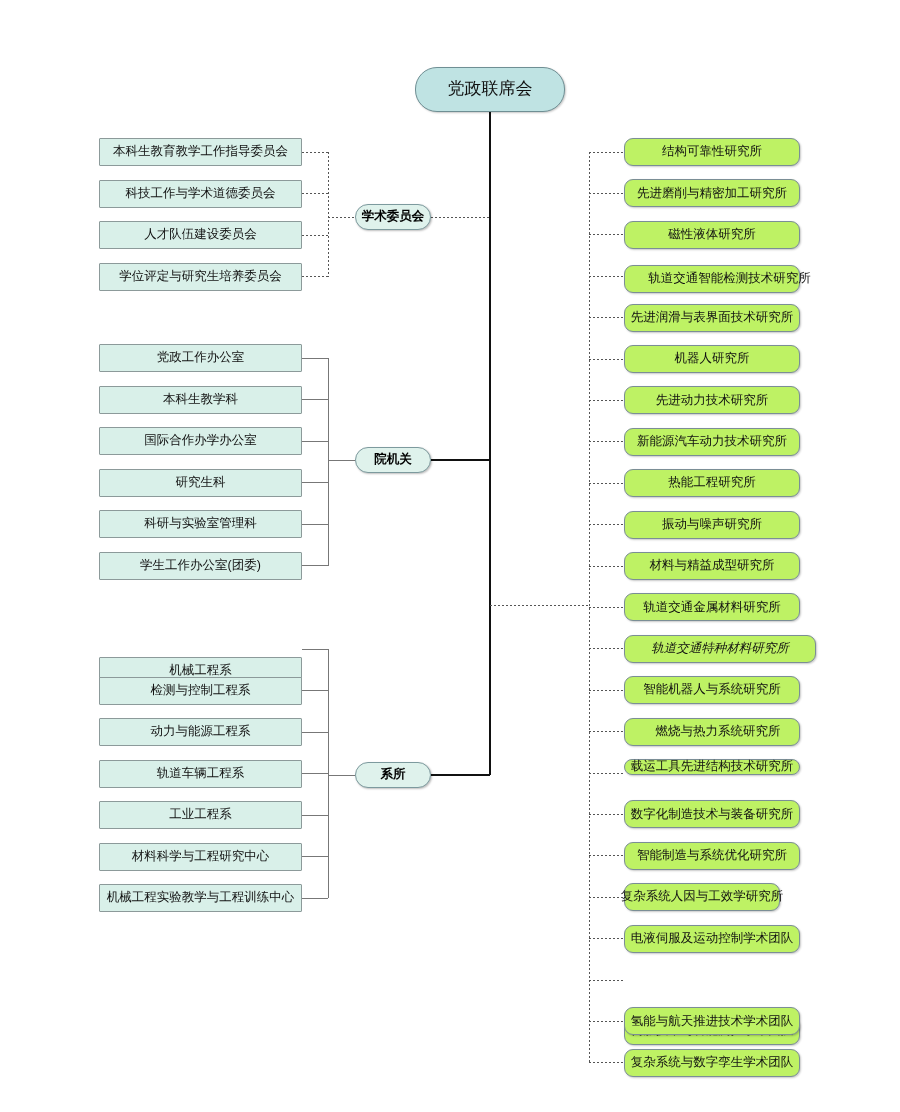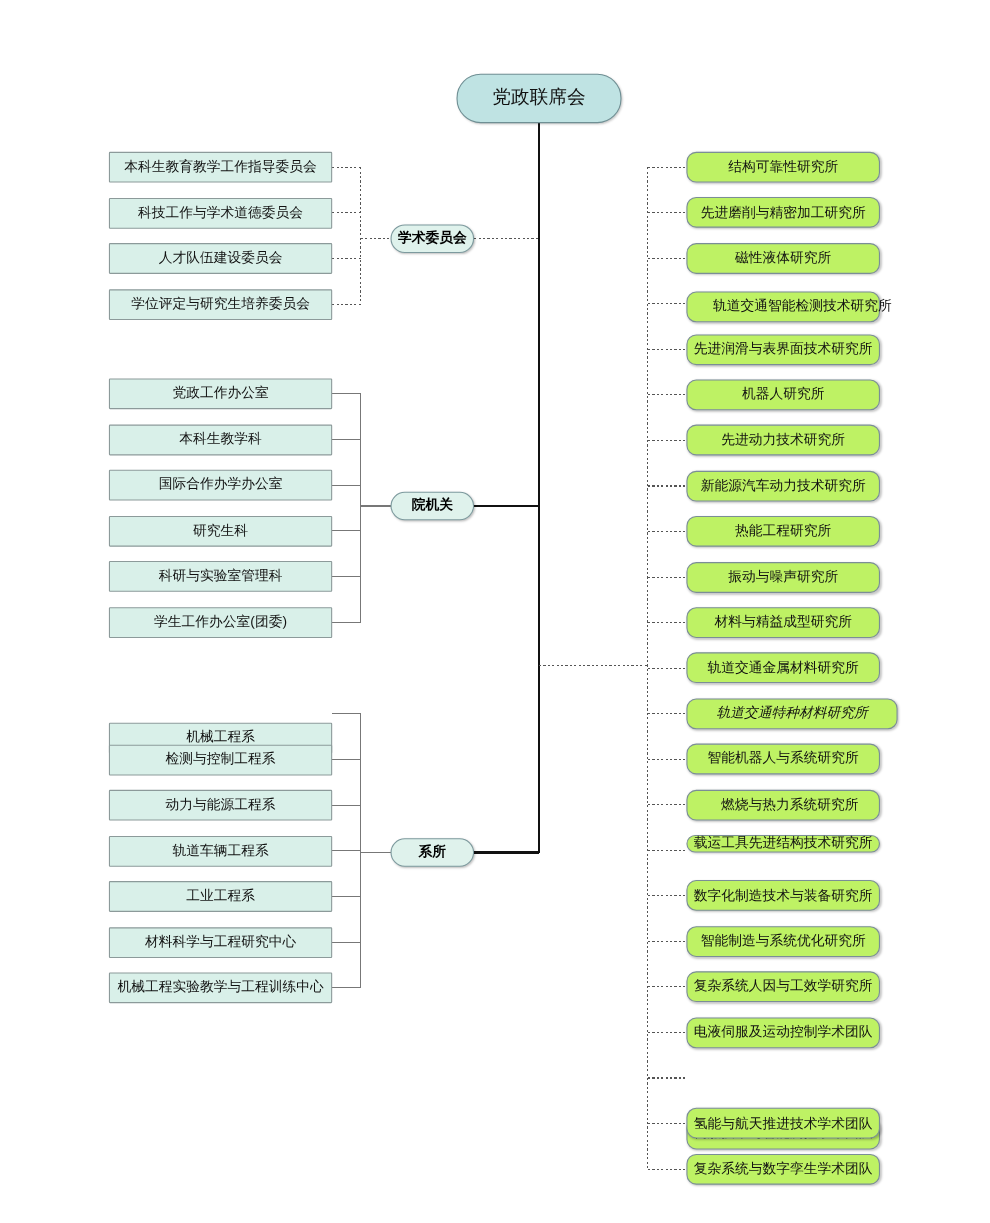--- a/index.html
+++ b/index.html
@@ -156,18 +156,18 @@
     <div class="node right-node" style="left: 624px; top: 469.2px; width: 176px; height: 28px;">热能工程研究所</div>
     <div class="node right-node" style="left: 624px; top: 510.6px; width: 176px; height: 28px;">振动与噪声研究所</div>
     <div class="node right-node" style="left: 624px; top: 552px; width: 176px; height: 28px;">材料与精益成型研究所</div>
     <div class="node right-node" style="left: 624px; top: 593.4px; width: 176px; height: 28px;">轨道交通金属材料研究所</div>
     <div class="node right-node" style="left: 624px; top: 634.8px; width: 192px; height: 28px; font-style: italic;">轨道交通特种材料研究所</div>
     <div class="node right-node" style="left: 624px; top: 676.2px; width: 176px; height: 28px;">智能机器人与系统研究所</div>
     <div class="node right-node" style="left: 624px; top: 717.6px; width: 176px; height: 28px; padding-left: 12px;">燃烧与热力系统研究所</div>
     <div class="node right-node" style="left: 624px; top: 759px; width: 176px; height: 16px;">载运工具先进结构技术研究所</div>
     <div class="node right-node" style="left: 624px; top: 800.4px; width: 176px; height: 28px;">数字化制造技术与装备研究所</div>
     <div class="node right-node" style="left: 624px; top: 841.8px; width: 176px; height: 28px;">智能制造与系统优化研究所</div>
-    <div class="node right-node" style="left: 624px; top: 883.2px; width: 176px; height: 28px;">复杂系统人因与工效学研究所</div>
+    <div class="node right-node" style="left: 624px; top: 883.2px; width: 156px; height: 28px;">复杂系统人因与工效学研究所</div>
     <div class="node right-node" style="left: 624px; top: 924.6px; width: 176px; height: 28px;">电液伺服及运动控制学术团队</div>
     <div class="node right-node" style="left: 624px; top: 1017px; width: 176px; height: 28px;">伺服技术与智能测控学术团队</div>
     <div class="node right-node" style="left: 624px; top: 1007.4px; width: 176px; height: 28px;">氢能与航天推进技术学术团队</div>
     <div class="node right-node" style="left: 624px; top: 1048.8px; width: 176px; height: 28px;">复杂系统与数字孪生学术团队</div>
   </div>
 
 </body></html>

